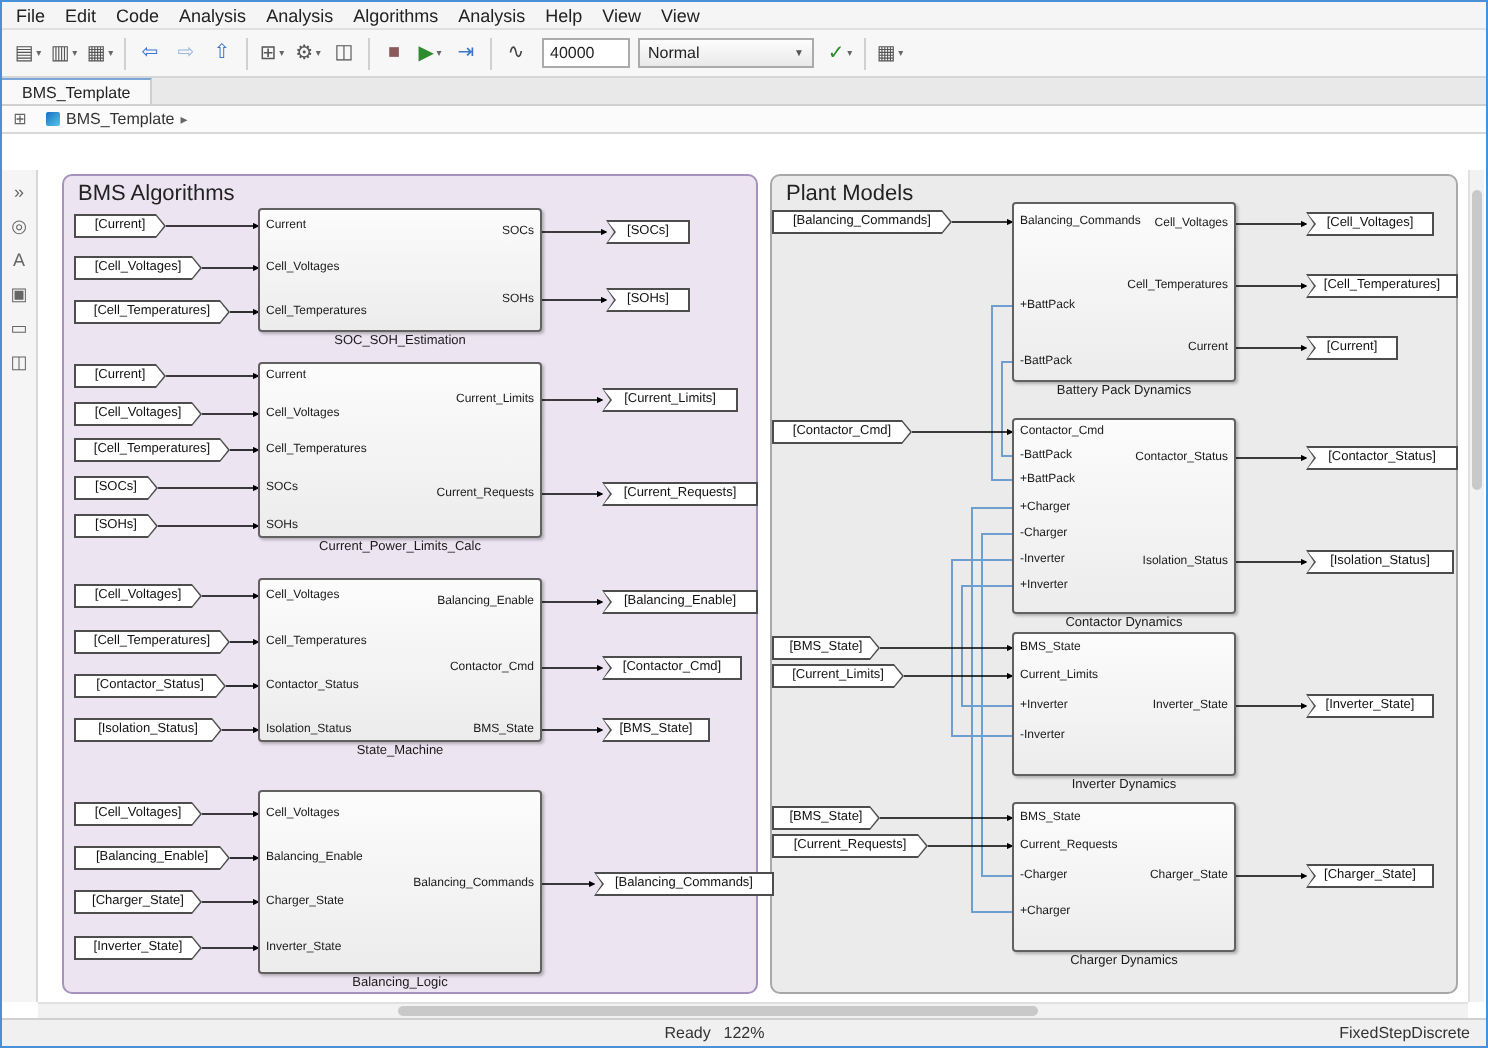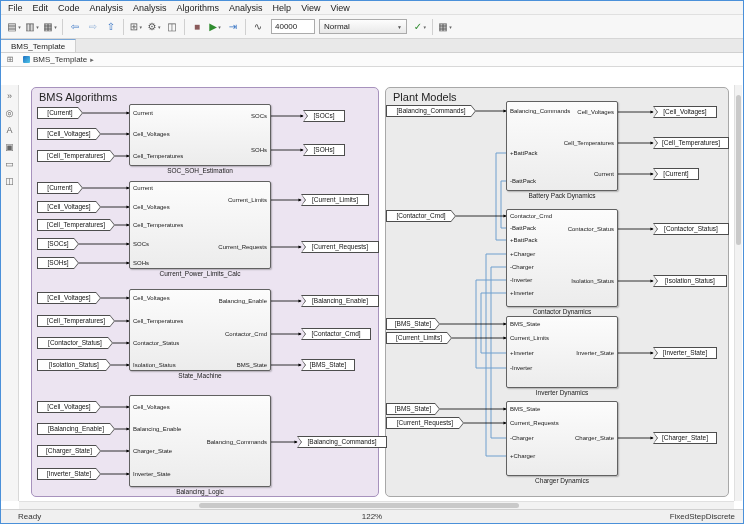--- a/index.html
+++ b/index.html
@@ -94,21 +94,21 @@
             background: #c9c9c9; border-radius: 3px; }
   .hscroll { position: absolute; left: 18px; right: 9px; bottom: 14px; height: 8px;
              background: #f2f2f2; border-top: 1px solid #e0e0e0; }
   .hthumb { position: absolute; top: 1px; bottom: 1px; left: 180px; width: 320px;
             background: #c9c9c9; border-radius: 3px; }
 
   
   .statusbar { position: absolute; left: 0; right: 0; bottom: 0; height: 14px;
                background: #f0f0f0; border-top: 1px solid #d0d0d0; font-size: 8px;
                color: #333; display: flex; align-items: center; }
-  .status-left { padding-left: 17px; flex: 1; }
+  .status-left { padding-left: 17px; flex: 1; text-align: center; }
   .status-zoom { position: absolute; left: 50%; transform: translateX(-50%); }
   .status-right { padding-right: 8px; }
 </style>
 </head>
 <body>
 
 <div class="window">
 
 
   <div class="menubar">

